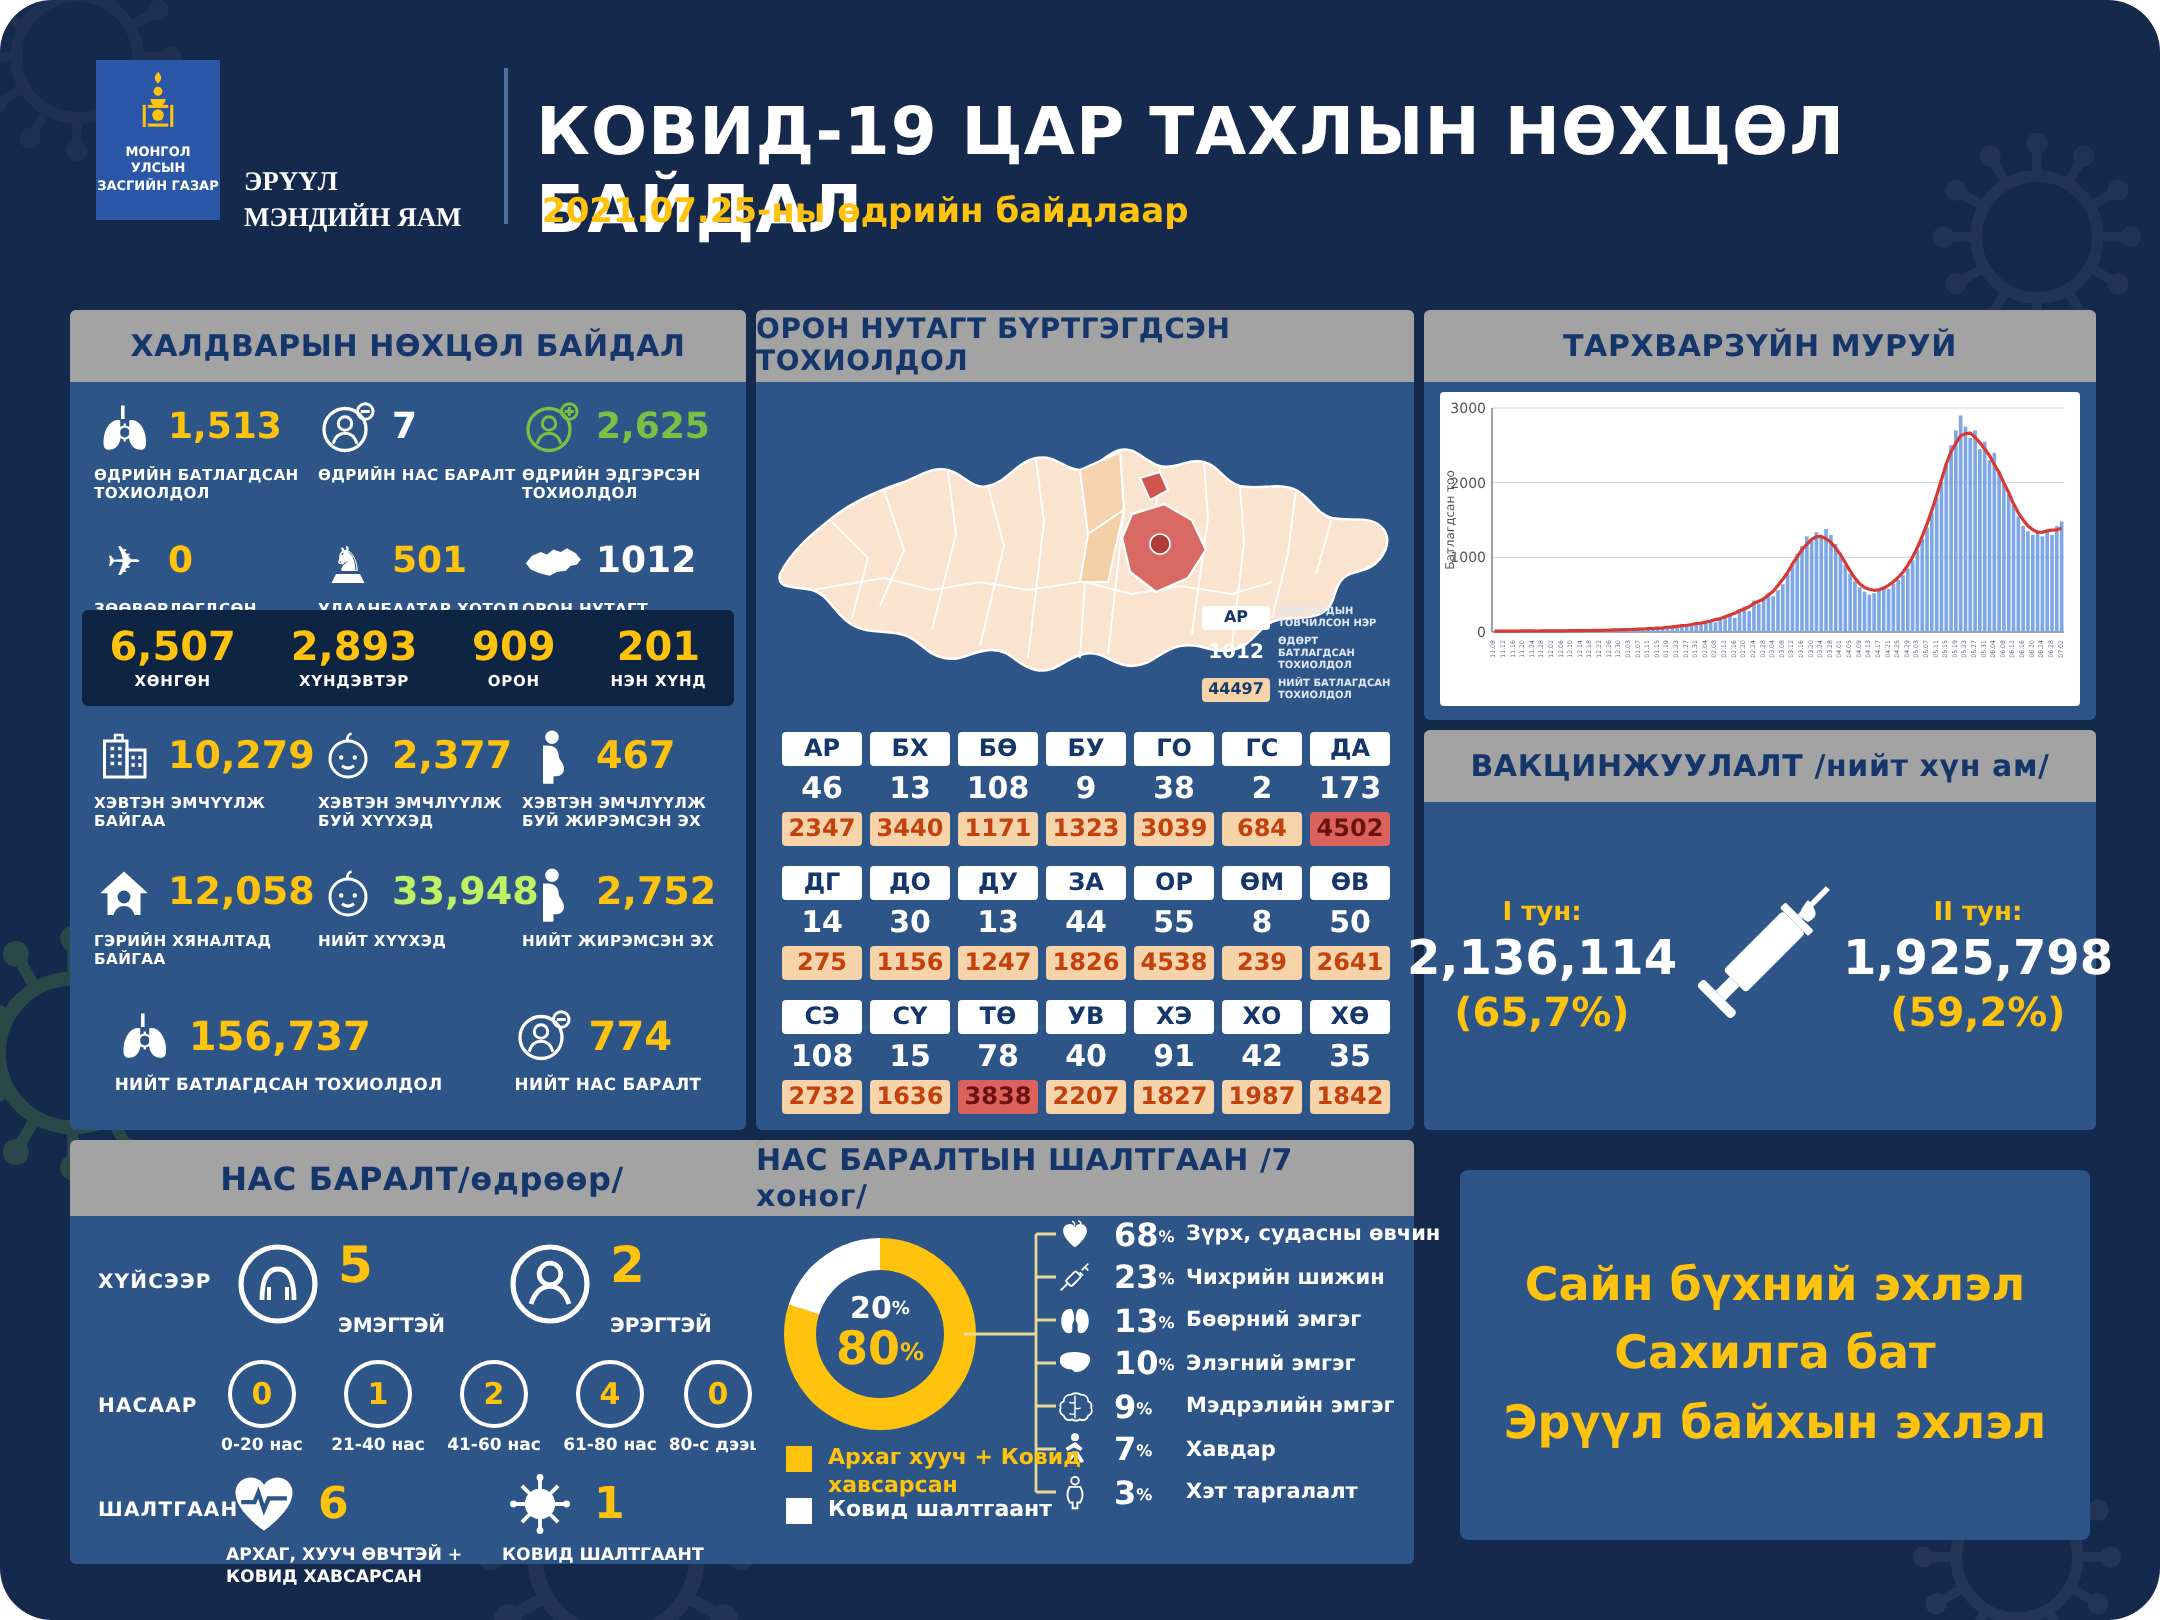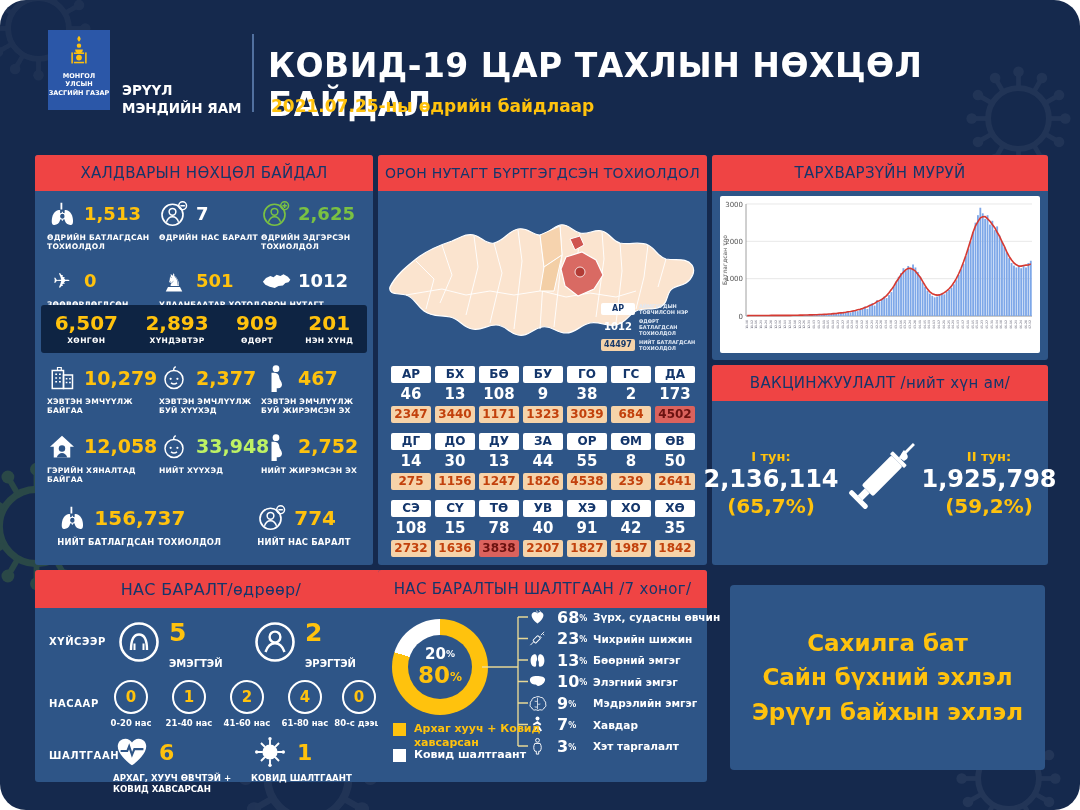--- a/index.html
+++ b/index.html
@@ -1,27 +1,27 @@
 <!DOCTYPE html>
 <html><head>
 <meta charset="utf-8">
 <style>
   html,body{margin:0;padding:0;background:#ffffff;}
   #frame{position:relative;width:1080px;height:810px;background:#15294d;border-radius:26px;overflow:hidden;
          font-family:"DejaVu Sans",sans-serif;-webkit-font-smoothing:antialiased;}
   .abs{position:absolute;}
   .panel{position:absolute;background:#2e5587;border-radius:3px;}
-  .phead{position:absolute;left:0;top:0;right:0;height:36px;background:#ef4444;color:#14366b;
-         font-weight:normal;display:flex;align-items:center;justify-content:center;font-size:15px;
+  .phead{position:absolute;left:0;top:0;right:0;height:36px;background:#a3a3a3;color:#14366b;
+         font-weight:bold;display:flex;align-items:center;justify-content:center;font-size:15px;
          letter-spacing:.3px;border-radius:3px 3px 0 0;}
   
   #logo{left:48px;top:30px;width:62px;height:80px;background:#2b57a8;display:flex;flex-direction:column;
         align-items:center;justify-content:flex-start;padding-top:5px;box-sizing:border-box;}
   #logo .ltxt{color:#ffffff;font-size:6.5px;font-weight:bold;text-align:center;line-height:1.3;margin-top:3px;}
-  #ministry{left:122px;top:82px;color:#ffffff;font-weight:bold;font-size:13.5px;line-height:1.3;}
+  #ministry{left:122px;top:82px;color:#ffffff;font-weight:bold;font-size:13.5px;line-height:1.3;font-family:Liberation Serif, serif;}
   #hdr-divider{left:252px;top:34px;width:2px;height:78px;background:#51709f;}
   #main-title{left:268px;top:46px;color:#ffffff;font-weight:bold;font-size:33px;letter-spacing:.5px;}
   #main-subtitle{left:271px;top:96px;color:#ffc20d;font-weight:bold;font-size:17px;}
   
   .stat{display:flex;flex-direction:column;}
   .stat .top{display:flex;align-items:center;gap:7px;}
   .stat .val{font-weight:bold;font-size:18px;color:#ffc20d;line-height:1;}
   .stat .lbl{margin-top:4px;color:#ffffff;font-weight:bold;font-size:7.6px;line-height:1.25;letter-spacing:.2px;}
   .stat .icon{width:30px;height:30px;color:#ffffff;flex:0 0 auto;}
   .stat .icon svg{width:100%;height:100%;}
@@ -332,21 +332,21 @@
         <div class="sev">
           <div class="v">6,507</div>
           <div class="l">ХӨНГӨН</div>
         </div>
         <div class="sev">
           <div class="v">2,893</div>
           <div class="l">ХҮНДЭВТЭР</div>
         </div>
         <div class="sev">
           <div class="v">909</div>
-          <div class="l">ӨДӨРТ</div>
+          <div class="l">ОРОН</div>
         </div>
         <div class="sev">
           <div class="v">201</div>
           <div class="l">НЭН ХҮНД</div>
         </div>
       </div>
     <div id="stats-mid" class="abs" style="left:12px;top:208px;width:318px;display:grid;grid-template-columns:112px 102px 104px;row-gap:16px;">
         <div class="stat">
           <div class="top">
             <span class="icon" style="color: rgb(255, 255, 255);"><svg viewBox="0 0 40 40" fill="none" stroke="currentColor" stroke-width="2">
@@ -955,18 +955,18 @@
         <div class="sq" style="background: rgb(255, 194, 13);"></div>
         <div class="t" style="color: rgb(255, 194, 13); max-width: 130px;">Архаг хууч + Ковид хавсарсан</div>
       </div>
       <div class="dc-legend" style="top: 178px;">
         <div class="sq" style="background: rgb(255, 255, 255);"></div>
         <div class="t" style="color: rgb(255, 255, 255); max-width: 130px;">Ковид шалтгаант</div>
       </div>
     </div>
 
   <div id="message-box" class="abs">
+    <div>Сайн бүхний эхлэл</div>
     <div>Сахилга бат</div>
-    <div>Сайн бүхний эхлэл</div>
     <div>Эрүүл байхын эхлэл</div>
   </div>
 
 </div>
 
 </body></html>

